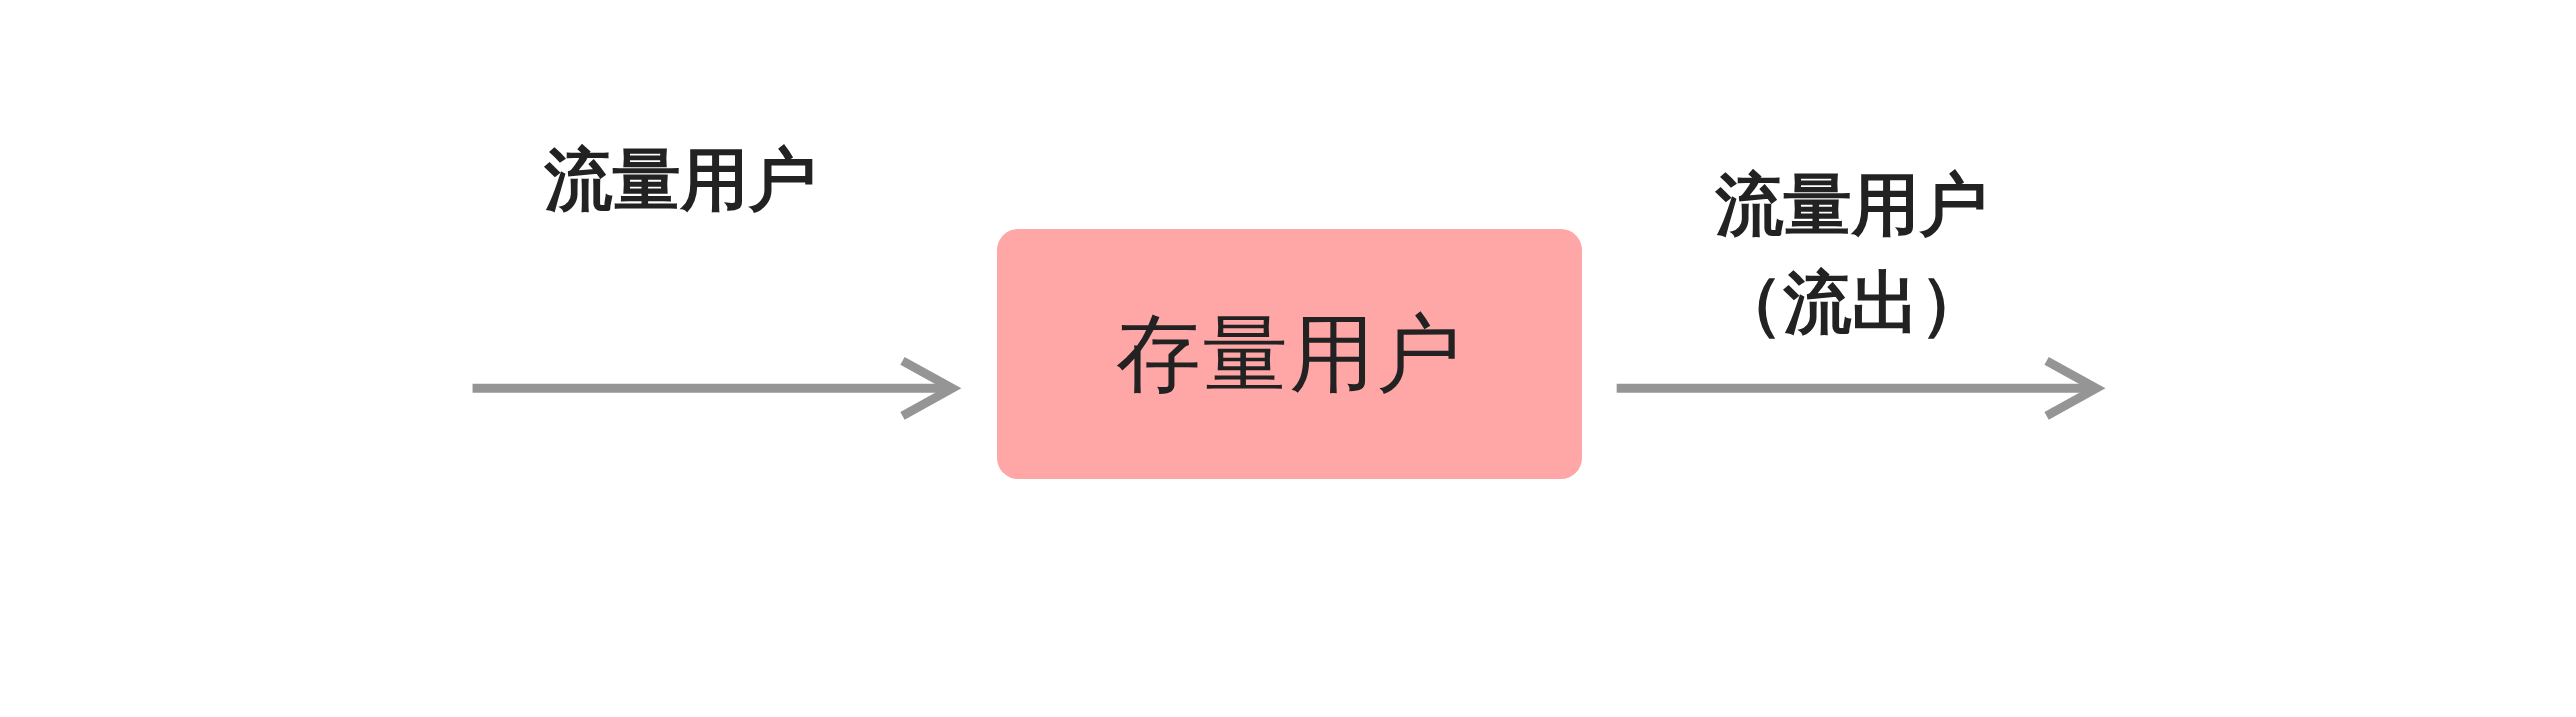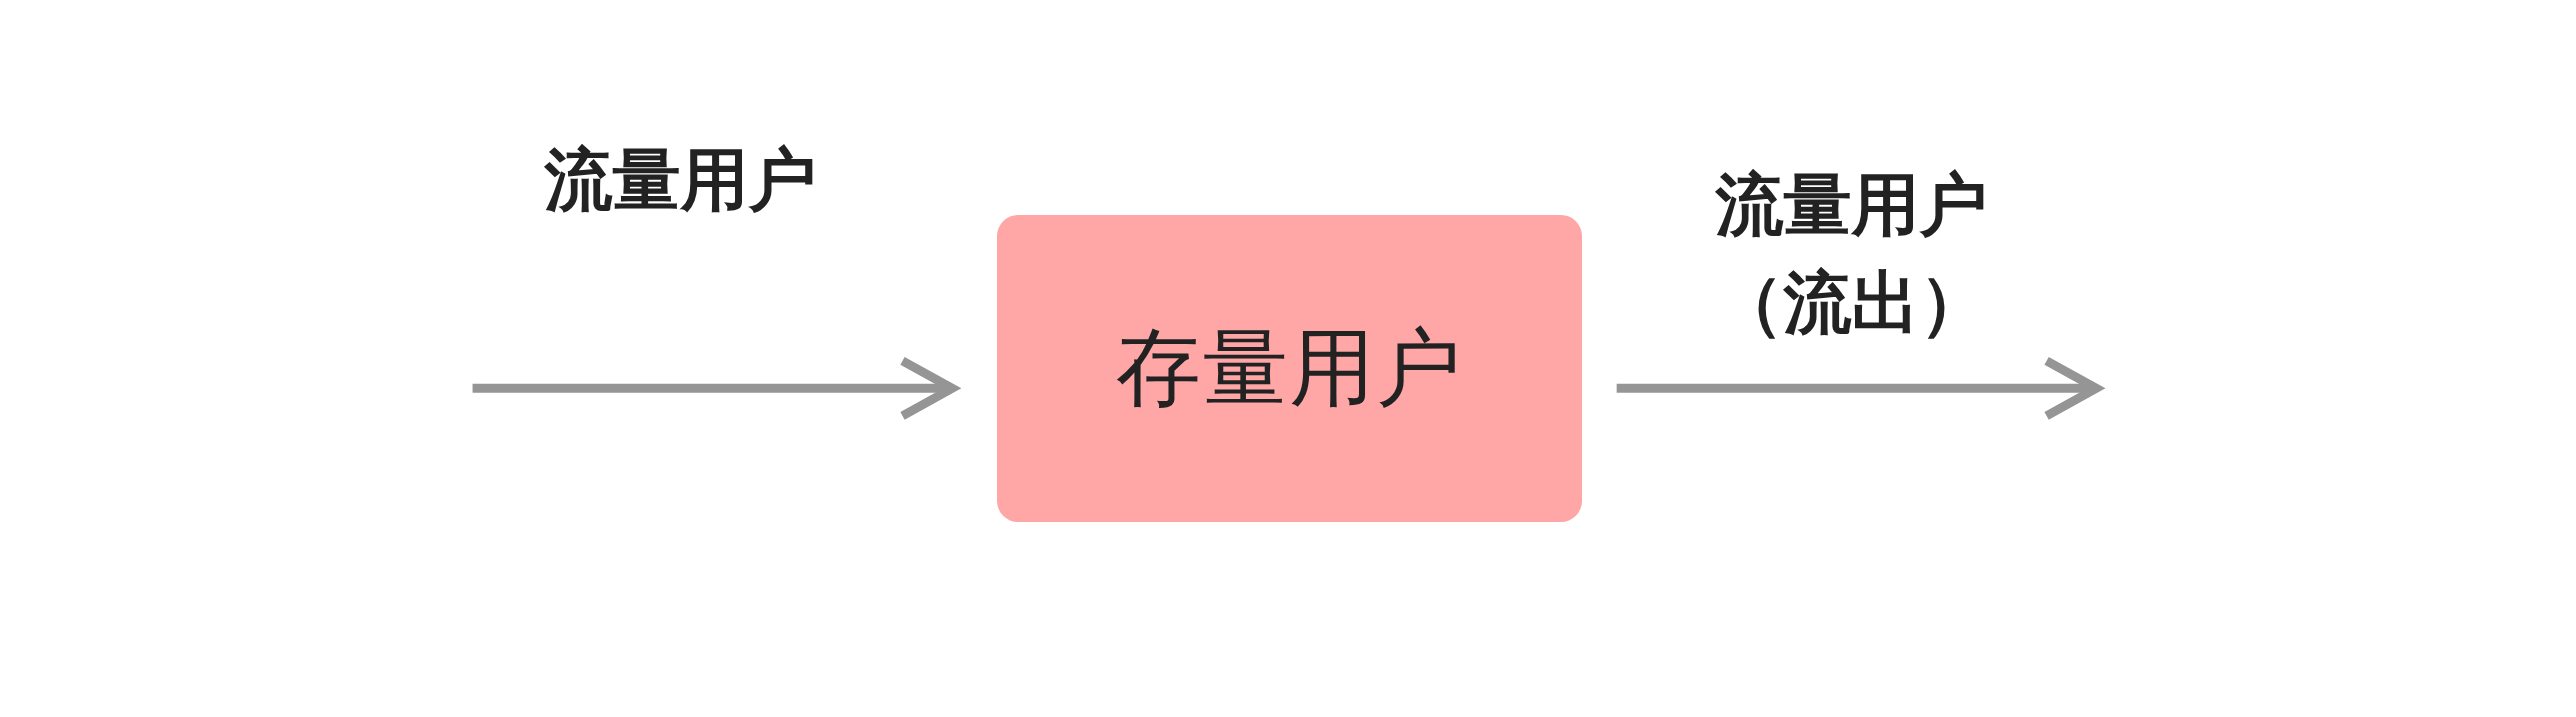--- a/index.html
+++ b/index.html
@@ -22,23 +22,23 @@
       line-height: 98px;
       white-space: nowrap;
       font-weight: bold;
     }
     .label .line { display: block; }
     #label-inflow { left: 503px; top: 131px; width: 355px; }
     #label-outflow { left: 1674px; top: 156px; width: 355px; }
     .box {
       position: absolute;
       left: 997px;
-      top: 215px;
+      top: 229px;
       width: 585px;
-      height: 307px;
+      height: 250px;
       background: #ffa6a6;
       border-radius: 21px;
       display: flex;
       align-items: center;
       justify-content: center;
     }
     .box-text {
       font-size: 85px;
       color: #222222;
       letter-spacing: 1.8px;

